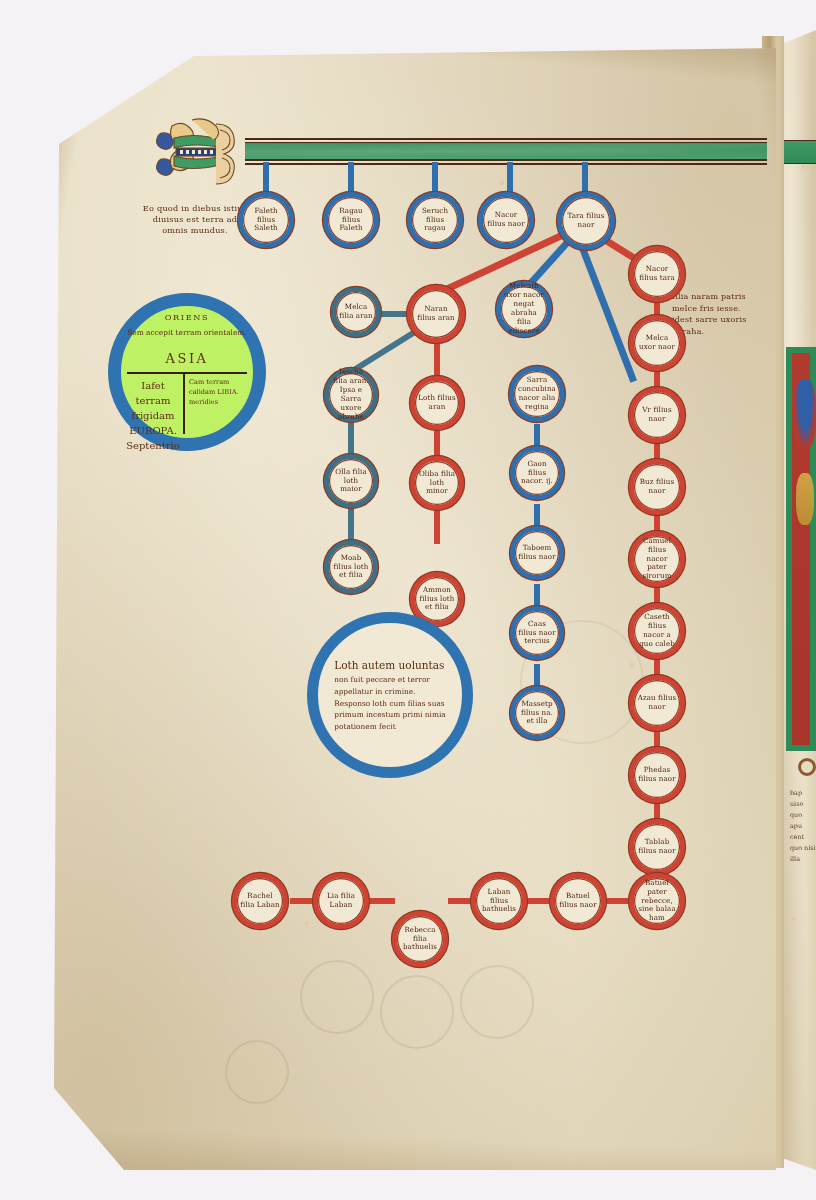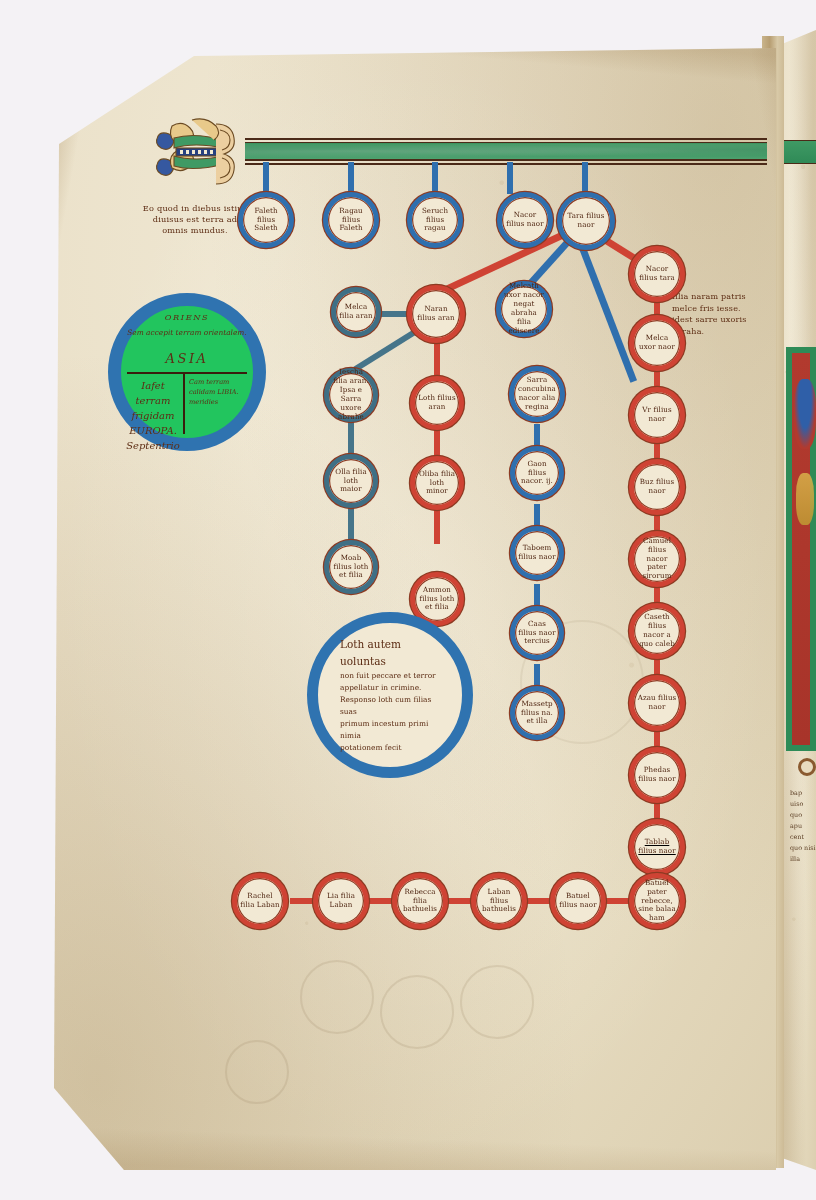--- a/index.html
+++ b/index.html
@@ -106,43 +106,42 @@
   
   .link{position:absolute;transform-origin:0 50%;}
   .link.blue{background:#2f6fae;}
   .link.red{background:#cf4334;}
   .link.slate{background:#46758a;}
 
   
   .tomap{
     position:absolute;left:108px;top:293px;width:158px;height:158px;
     border-radius:50%;border:13px solid #2f73b0;box-sizing:border-box;
-    background:#22c55e;
-    font-style:italic;
+    background:#bef264;
   }
   .tomap .tbar{position:absolute;background:#3a1d0d;}
   .tomap .hbar{left:6px;top:66px;width:120px;height:2px;}
   .tomap .vbar{left:62px;top:66px;width:2px;height:62px;}
   .tomap .lbl{position:absolute;color:#5d2d14;text-align:center;font-size:7.4px;line-height:1.4;}
   .tomap .oriens{left:0;top:6px;width:132px;font-size:8.2px;letter-spacing:1.6px;}
   .tomap .sem{left:2px;top:22px;width:128px;font-size:7.4px;}
   .tomap .asia{left:0;top:44px;width:132px;font-size:13px;letter-spacing:2.6px;}
   .tomap .eur{left:4px;top:72px;width:56px;font-size:10px;line-height:1.5;}
   .tomap .lib{left:68px;top:72px;width:58px;font-size:6.6px;line-height:1.5;text-align:left;}
 
   
   .roundel{
     position:absolute;left:307px;top:612px;width:166px;height:166px;
     border-radius:50%;border:11px solid #2f73b0;box-sizing:border-box;
     background:#f2e9d4;
     display:flex;align-items:center;justify-content:center;
   }
   .roundel .txt{
     font-size:7.4px;line-height:1.62;color:#5a2a12;
-    padding:0 14px;text-align:left;margin-left:8px;
+    padding:0 14px;text-align:left;
   }
   .roundel .txt .drop{font-size:10.5px;}
 
   
   .mini{
     position:absolute;left:786px;top:347px;width:30px;height:404px;
     border:6px solid #2e8b57;box-sizing:border-box;
     background:linear-gradient(180deg,#b23a2e,#a8342a);
   }
   .mini .fig{position:absolute;left:2px;top:26px;width:22px;height:70px;
@@ -276,21 +275,21 @@
 
   <div class="node blue" style="left:238px;top:192px;width:56px;height:56px;">
     <span class="txt">Faleth filius Saleth</span>
     </div>
   <div class="node blue" style="left:323px;top:192px;width:56px;height:56px;">
     <span class="txt">Ragau filius Faleth</span>
     </div>
   <div class="node blue" style="left:407px;top:192px;width:56px;height:56px;">
     <span class="txt">Seruch filius ragau</span>
     </div>
-  <div class="node blue" style="left:497px;top:192px;width:56px;height:56px;">
+  <div class="node blue" style="left:478px;top:192px;width:56px;height:56px;">
     <span class="txt">Nacor filius naor</span>
     </div>
   <div class="node blue" style="left:557px;top:192px;width:58px;height:58px;">
     <span class="txt">Tara filius naor</span>
     </div>
 
   <div class="node slate" style="left:331px;top:287px;width:50px;height:50px;">
     <span class="txt">Melca filia aran</span>
     </div>
   <div class="node red" style="left:407px;top:285px;width:58px;height:58px;">
@@ -351,31 +350,31 @@
     </div>
   <div class="node red" style="left:629px;top:603px;width:56px;height:56px;">
     <span class="txt">Caseth filius nacor a quo caleb</span>
     </div>
   <div class="node red" style="left:629px;top:675px;width:56px;height:56px;">
     <span class="txt">Azau filius naor</span>
     </div>
   <div class="node red" style="left:629px;top:747px;width:56px;height:56px;">
     <span class="txt">Phedas filius naor</span>
     </div>
-  <div class="node red" style="left:629px;top:819px;width:56px;height:56px;text-decoration:underline;">
+  <div class="node red" style="left:629px;top:819px;width:56px;height:56px;">
     <span class="txt">Tablab filius naor</span>
     </div>
 
   <div class="node red" style="left:232px;top:873px;width:56px;height:56px;">
     <span class="txt">Rachel filia Laban</span>
     </div>
   <div class="node red" style="left:313px;top:873px;width:56px;height:56px;">
     <span class="txt">Lia filia Laban</span>
     </div>
-  <div class="node red" style="left:392px;top:873px;width:56px;height:56px;">
+  <div class="node red" style="left:392px;top:911px;width:56px;height:56px;">
     <span class="txt">Rebecca filia bathuelis</span>
     </div>
   <div class="node red" style="left:471px;top:873px;width:56px;height:56px;">
     <span class="txt">Laban filius bathuelis</span>
     </div>
   <div class="node red" style="left:550px;top:873px;width:56px;height:56px;">
     <span class="txt">Batuel filius naor</span>
     </div>
   <div class="node red" style="left:629px;top:873px;width:56px;height:56px;">
     <span class="txt">Batuel pater rebecce, sine balaa ham</span>

